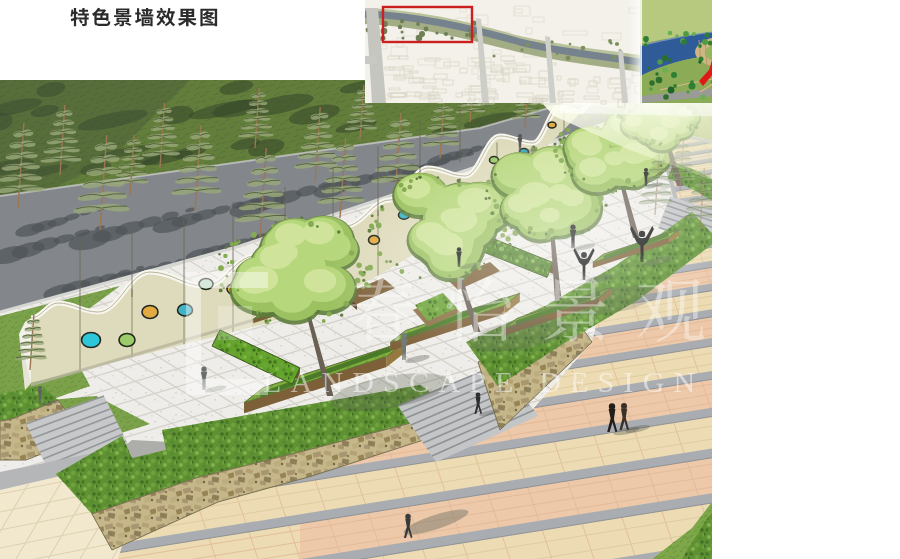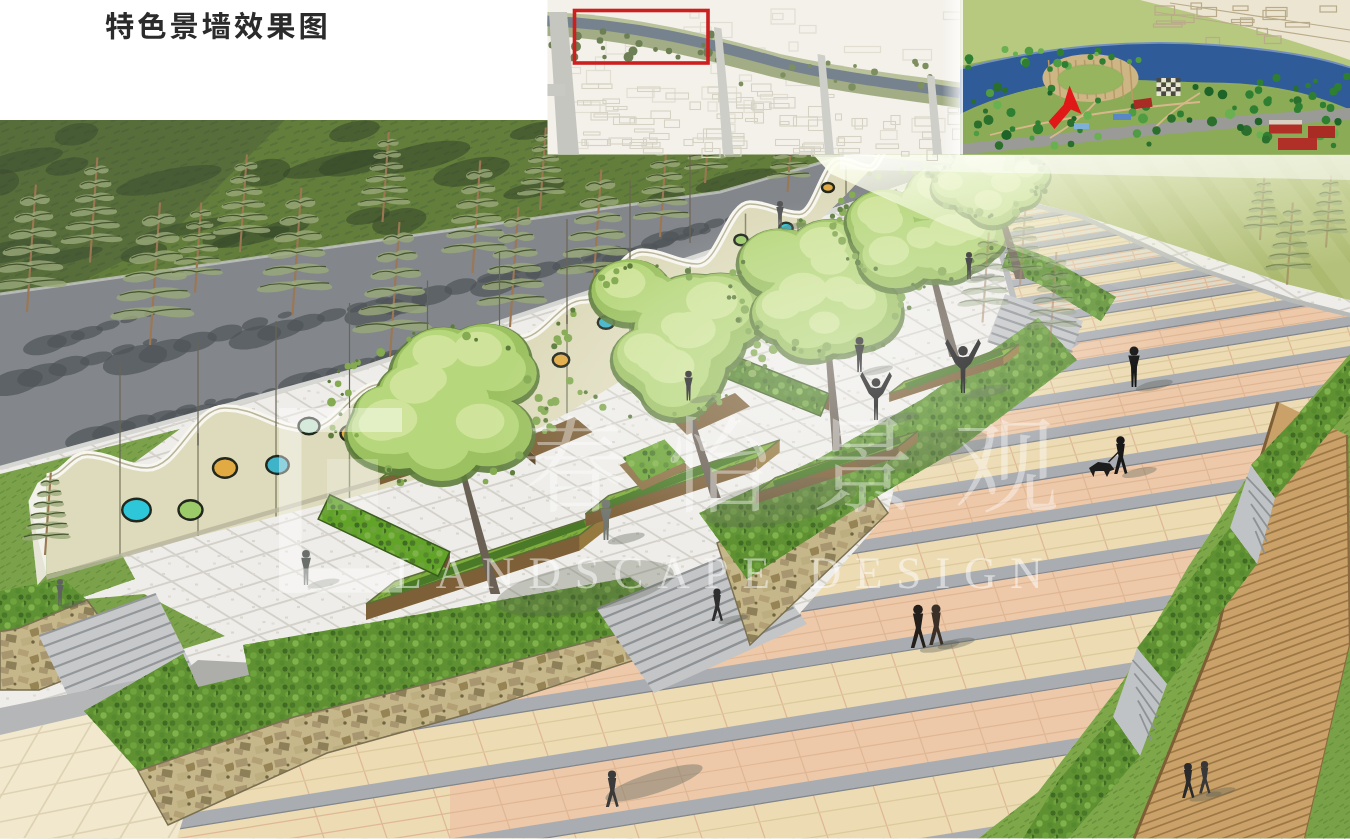--- a/index.html
+++ b/index.html
@@ -1,15 +1,15 @@
 <!DOCTYPE html>
 <html><head><meta charset="utf-8"><title>特色景墙效果图</title>
 <style>
 html,body{margin:0;padding:0;background:#ffffff;font-family:"Liberation Sans",sans-serif;}
-#stage{position:relative;width:900px;height:559px;overflow:hidden;}
+#stage{position:relative;width:712px;height:559px;overflow:hidden;}
 </style></head>
 <body>
 <div id="stage"><svg xmlns="http://www.w3.org/2000/svg" width="900" height="559" viewBox="0 0 900 559">
       <defs>
 <linearGradient id="glow" x1="0.1" y1="0" x2="0.55" y2="1">
 <stop offset="0" stop-color="#fdfff0" stop-opacity="0.92"></stop>
 <stop offset="0.35" stop-color="#f6f9e0" stop-opacity="0.5"></stop>
 <stop offset="0.75" stop-color="#f0f4d8" stop-opacity="0"></stop>
 <stop offset="1" stop-color="#f0f4d8" stop-opacity="0"></stop>
 </linearGradient>

